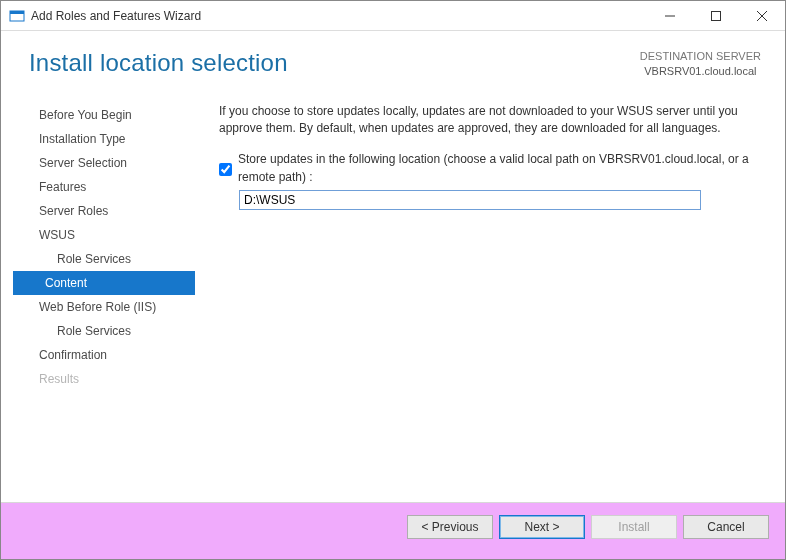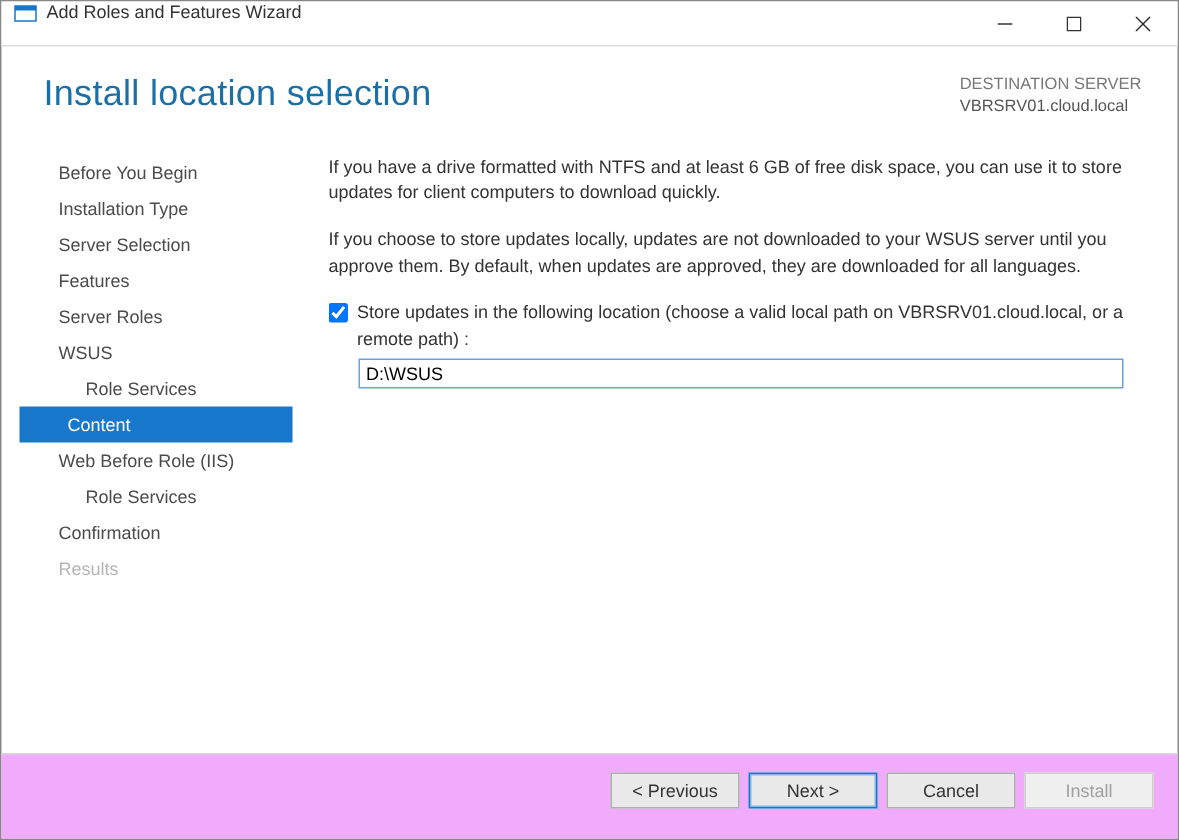--- a/index.html
+++ b/index.html
@@ -18,20 +18,21 @@
     height: 560px;
     border: 1px solid #888;
     display: flex;
     flex-direction: column;
     background: #fff;
   }
   
   .titlebar {
     height: 30px;
     display: flex;
+    align-items: center;
     border-bottom: 1px solid #ddd;
     background: #fff;
   }
   .titlebar .icon {
     width: 16px; height: 16px;
     margin: 0 6px 0 8px;
     display: inline-flex;
     align-items: center; justify-content: center;
   }
   .titlebar .title {
@@ -55,21 +56,21 @@
     align-items: flex-start;
   }
   .header-title {
     font-size: 24px;
     font-weight: 300;
     color: #1b6fa6;
     flex: 1;
     letter-spacing: 0.2px;
   }
   .dest {
-    text-align: left;
+    text-align: center;
     color: #555;
     font-size: 11px;
     line-height: 1.35;
   }
   .dest .lbl { color: #777; }
 
   
   .body {
     flex: 1;
     display: flex;
@@ -98,33 +99,33 @@
   .content {
     flex: 1;
     padding: 4px 10px 0 24px;
     color: #333;
     font-size: 12px;
     line-height: 1.45;
   }
   .para { margin-bottom: 14px; max-width: 530px; }
   .checkrow {
     display: flex;
-    align-items: flex-start;
+    align-items: center;
     gap: 6px;
     max-width: 530px;
   }
   .checkrow input[type=checkbox] {
     margin: 2px 0 0 0;
     width: 13px; height: 13px;
   }
   .checkrow .lbl { flex: 1; }
   .path-input {
     margin: 4px 0 0 20px;
     display: block;
-    width: 510px;
+    width: 462px;
   }
   .path-input input {
     width: 100%;
     padding: 2px 4px;
     font-family: inherit;
     font-size: 12px;
     border: 1px solid #6f9fd8;
     outline: none;
     height: 20px;
   }
@@ -208,32 +209,31 @@
         <div class="nav-item">Server Roles</div>
         <div class="nav-item">WSUS</div>
         <div class="nav-item l2">Role Services</div>
         <div class="nav-item l2 selected">Content</div>
         <div class="nav-item">Web Before Role (IIS)</div>
         <div class="nav-item l2">Role Services</div>
         <div class="nav-item">Confirmation</div>
         <div class="nav-item disabled">Results</div>
       </div>
     <div class="content">
-      <div class="para">If you have a drive formatted with NTFS and at least 6 GB of free disk space, you can use it to store updates for client computers to download quickly.</div>
       <div class="para">If you choose to store updates locally, updates are not downloaded to your WSUS server until you approve them. By default, when updates are approved, they are downloaded for all languages.</div>
       <label class="checkrow">
         <input type="checkbox" id="store-cb" checked="" style="">
         <span class="lbl">Store updates in the following location (choose a valid local path on VBRSRV01.cloud.local, or a remote path) :</span>
       </label>
       <span class="path-input">
         <input type="text" id="path" value="D:\WSUS" style="">
       </span>
     </div>
   </div>
 
   <div class="footer">
     <button class="btn">&lt; Previous</button>
     <button class="btn default">Next &gt;</button>
+    <button class="btn" id="install-btn" disabled="">Install</button>
     <button class="btn">Cancel</button>
-    <button class="btn" id="install-btn" disabled="">Install</button>
   </div>
 
 </div>
 
 </body></html>

